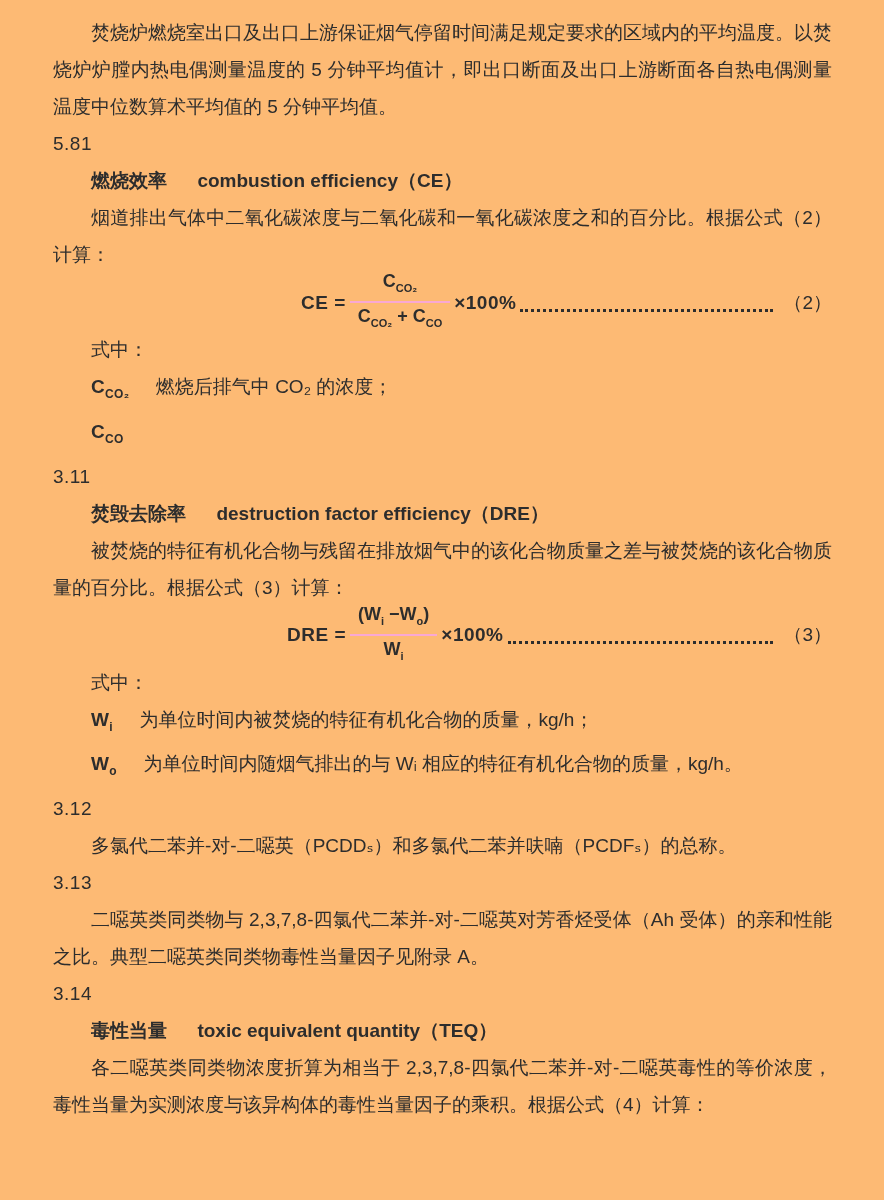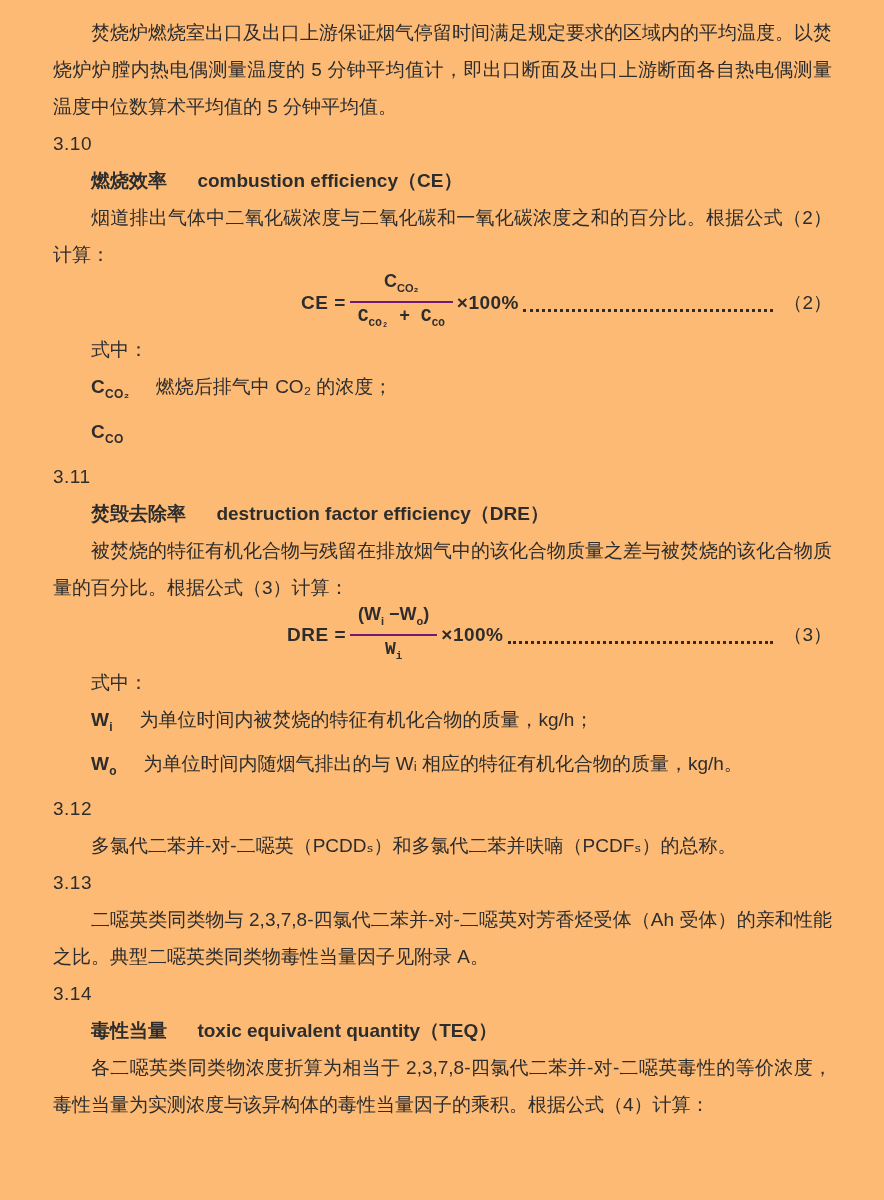--- a/index.html
+++ b/index.html
@@ -43,40 +43,40 @@
   .frac {
     display:inline-flex;
     flex-direction:column;
     text-align:center;
     vertical-align:middle;
     margin:0 4px;
     line-height:24px;
     font-size:18px;
   }
   .frac .num { padding:0 8px 1px; }
-  .frac .den { border-top:2px solid #701a75; padding:1px 8px 0;font-family:Liberation Mono, monospace; }
+  .frac .den { border-top:2px solid #f9a8d4; padding:1px 8px 0; }
   .frac sub { font-size:11px; font-weight:600; }
   .f-times { white-space:pre; letter-spacing:0.5px; }
   .dots {
     flex:1 1 auto;
     border-bottom:3.4px dotted #2d2d2d;
     margin:0 10px 0 4px;
     transform:translateY(8px);
     min-width:40px;
   }
   .f-tag { flex:0 0 auto; white-space:pre; font-weight:500; }
 </style>
 </head>
 <body>
 
 <div class="page">
 
   <p class="para">焚烧炉燃烧室出口及出口上游保证烟气停留时间满足规定要求的区域内的平均温度。以焚烧炉炉膛内热电偶测量温度的 5 分钟平均值计，即出口断面及出口上游断面各自热电偶测量温度中位数算术平均值的 5 分钟平均值。</p>
 
-  <div class="secnum">3.10</div>
+  <div class="secnum">5.81</div>
   <div class="heading">
     <span class="term-cn">燃烧效率</span><span class="term-en">combustion efficiency（CE）</span>
   </div>
   <p class="para">烟道排出气体中二氧化碳浓度与二氧化碳和一氧化碳浓度之和的百分比。根据公式（2）计算：</p>
 
   <div class="formula-row f2-row">
     <span class="f-lhs">CE =</span>
     <span class="frac">
       <span class="num"><span>C</span><sub>CO₂</sub></span>
       <span class="den"><span>C</span><sub>CO₂</sub><span> + </span><span>C</span><sub>CO</sub></span>

